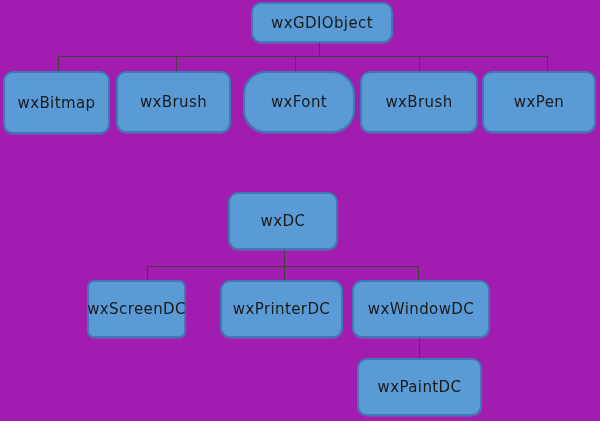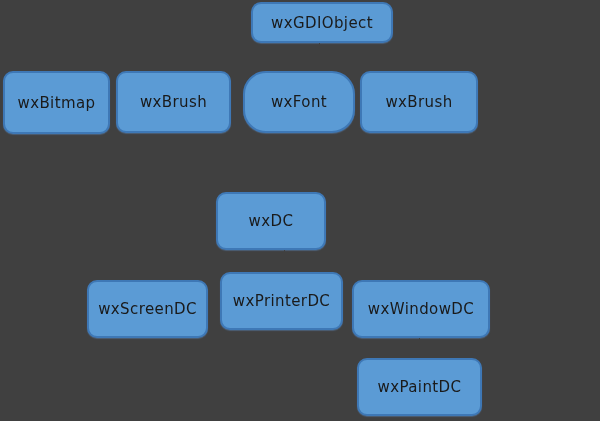--- a/index.html
+++ b/index.html
@@ -4,21 +4,21 @@
 <style>
   html, body {
     margin: 0;
     padding: 0;
     background: #ffffff;
   }
   .canvas {
     position: relative;
     width: 600px;
     height: 421px;
-    background: #404040;
+    background: #a21caf;
     font-family: "DejaVu Sans", "Liberation Sans", sans-serif;
     overflow: hidden;
   }
   .node {
     position: absolute;
     box-sizing: border-box;
     background: #5b9bd5;
     border: 2px solid #3e78b6;
     border-radius: 10px;
     display: flex;
@@ -44,23 +44,23 @@
 
   #c1-root-drop { left: 319px; top: 43px; width: 1px;   height: 13px; }
   #c1-hbar      { left: 58px;  top: 56px; width: 490px; height: 1px;  }
   #c1-stub-1    { left: 58px;  top: 56px; width: 1px;   height: 15px; }
   #c1-stub-2    { left: 176px; top: 56px; width: 1px;   height: 15px; }
   #c1-stub-3    { left: 295px; top: 56px; width: 1px;   height: 15px; }
   #c1-stub-4    { left: 419px; top: 56px; width: 1px;   height: 15px; }
   #c1-stub-5    { left: 547px; top: 56px; width: 1px;   height: 15px; }
 
   
-  #n-dc        { left: 216px; top: 192px; width: 110px; height: 58px; text-align: right; }
-  #n-screendc  { left: 87px;  top: 280px; width: 121px; height: 58px; }
-  #n-printerdc { left: 220px; top: 272px; width: 123px; height: 58px; }
+  #n-dc        { left: 228px; top: 192px; width: 110px; height: 58px; text-align: right; }
+  #n-screendc  { left: 87px;  top: 280px; width: 99px; height: 58px; border-radius: 7px; }
+  #n-printerdc { left: 220px; top: 280px; width: 123px; height: 58px; }
   #n-windowdc  { left: 352px; top: 280px; width: 138px; height: 58px; }
   #n-paintdc   { left: 357px; top: 358px; width: 125px; height: 58px; }
 
   #c2-root-drop { left: 284px; top: 250px; width: 1px;   height: 16px; }
   #c2-hbar      { left: 147px; top: 266px; width: 272px; height: 1px;  }
   #c2-stub-1    { left: 147px; top: 266px; width: 1px;   height: 14px; }
   #c2-stub-2    { left: 284px; top: 266px; width: 1px;   height: 14px; }
   #c2-stub-3    { left: 418px; top: 266px; width: 1px;   height: 14px; }
   #c3-drop      { left: 419px; top: 338px; width: 1px;   height: 20px; }
 </style>
@@ -86,20 +86,23 @@
   </div>
   <div class="node" id="n-brush">
     <span>wxBrush</span>
   </div>
   <div class="node" id="n-font">
     <span>wxFont</span>
   </div>
   <div class="node" id="n-icon">
     <span>wxBrush</span>
   </div>
+  <div class="node" id="n-pen">
+    <span>wxPen</span>
+  </div>
 
   <div class="node" id="n-dc">
     <span>wxDC</span>
   </div>
 
   <div class="line" id="c2-root-drop"></div>
   <div class="line" id="c2-hbar"></div>
   <div class="line" id="c2-stub-1"></div>
   <div class="line" id="c2-stub-2"></div>
   <div class="line" id="c2-stub-3"></div>

